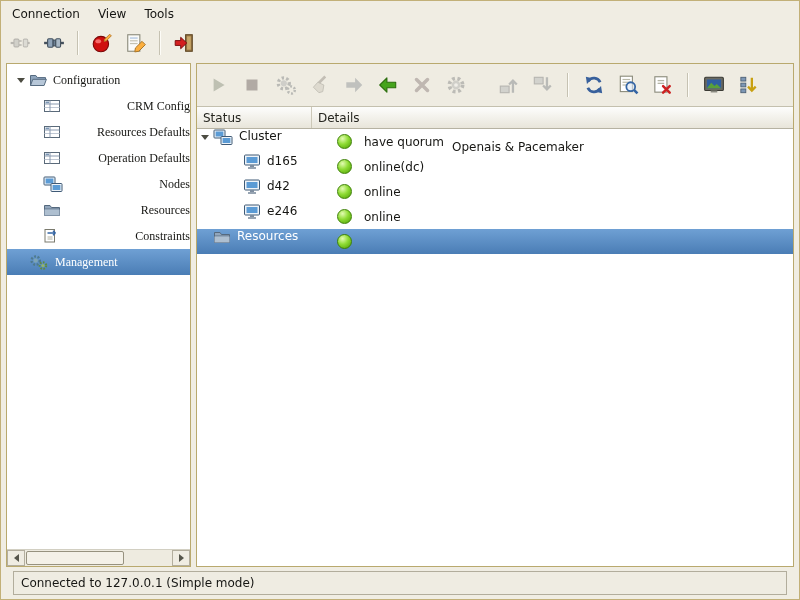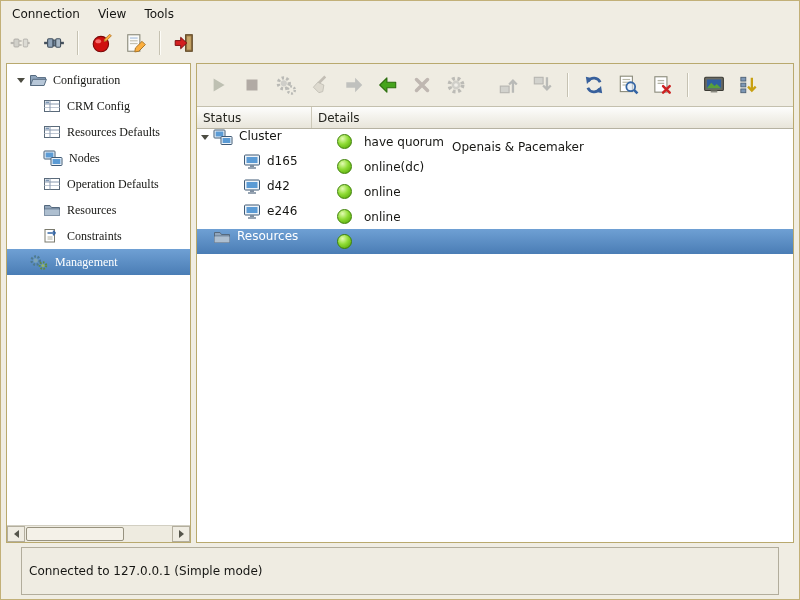--- a/index.html
+++ b/index.html
@@ -14,21 +14,21 @@
   .toolbar{height:34px;display:flex;align-items:center;padding:1px 4px;gap:4px;}
   .tbtn{width:30px;height:30px;display:flex;align-items:center;justify-content:center;border-radius:3px;}
   .tsep{width:0;height:24px;margin:0 4px;border-left:1px solid #c6c2b2;border-right:1px solid #fdfcf7;}
   .i22{width:22px;height:22px;flex:none;}
   .disabled .i22{filter:grayscale(88%) opacity(0.42);}
   
   .main{flex:1;display:flex;gap:5px;padding:2px 5px 3px;min-height:0;}
   .sidebar{width:183px;flex:none;background:#fff;border:1px solid #b9a96e;display:flex;flex-direction:column;font-family:Liberation Serif, serif;}
   .tree{flex:1;padding-top:3px;overflow:hidden;}
   .trow{height:26px;display:flex;align-items:center;padding-left:6px;white-space:nowrap;}
-  .trow.child{padding-left:36px;}
+  .trow.child{padding-left:36px;justify-content:space-between;}
   .lbl{margin-left:6px;}
   .selected{background:linear-gradient(#6fa0d4,#4a7db5);color:#fff;}
   .exp{width:16px;height:16px;display:flex;align-items:center;justify-content:center;flex:none;}
   .sp16{width:16px;flex:none;}
   .tri-down{width:0;height:0;border-left:4px solid transparent;border-right:4px solid transparent;border-top:5px solid #4c4c42;}
   .ti{width:18px;height:16px;flex:none;}
   .ti2{width:20px;height:17px;flex:none;}
   
   .hscroll{height:16px;border-top:1px solid #d2cfc2;background:#eeebe0;display:flex;align-items:stretch;}
   .sbtn{width:16px;background:#efece2;border:1px solid #b3ae9e;display:flex;align-items:center;justify-content:center;flex:none;}
@@ -50,22 +50,22 @@
   .th-details{flex:1;border-right:none;}
   .trowt{height:25px;flex:none;display:flex;align-items:center;}
   .cname{box-sizing:border-box;width:140px;display:flex;align-items:flex-start;height:100%;white-space:nowrap;}
   .cstatus{box-sizing:border-box;width:115px;display:flex;align-items:center;gap:12px;height:100%;}
   .cdetails{flex:1;display:flex;align-items:flex-end;height:100%;white-space:nowrap;}
   .ind1{width:46px;flex:none;}
   .ball{width:13px;height:13px;border-radius:50%;flex:none;
     background:radial-gradient(circle at 35% 28%,#e3fbb2,#8fdc35 45%,#5fae10 85%);
     border:1px solid #3f8207;}
   
-  .statusbar{height:22px;flex:none;margin:1px 20px 4px;border:1px solid #b2ad9c;background:#efece2;
-    display:flex;align-items:center;padding:12px 7px;}
+  .statusbar{height:22px;flex:none;margin:1px 12px 4px;border:1px solid #b2ad9c;background:#efece2;
+    display:flex;align-items:center;padding:0 7px;}
 </style>
 </head>
 <body>
 
 <svg width="0" height="0" style="position:absolute" aria-hidden="true">
   <defs>
     <symbol id="i-play" viewBox="0 0 20 20">
         <polygon points="6,4 16,10 6,16" fill="#4e9a06"></polygon>
       </symbol>
     <symbol id="i-stop" viewBox="0 0 20 20">
@@ -265,30 +265,30 @@
             </svg>
           <span class="lbl">CRM Config</span>
         </div>
         <div class="trow child">
           <svg class="ti">
               <use href="#i-grid"></use>
             </svg>
           <span class="lbl">Resources Defaults</span>
         </div>
         <div class="trow child">
+          <svg class="ti">
+              <use href="#i-grid"></use>
+            </svg>
+          <span class="lbl">Operation Defaults</span>
+        </div>
+        <div class="trow child">
           <svg class="ti2">
               <use href="#i-nodes2"></use>
             </svg>
           <span class="lbl">Nodes</span>
-        </div>
-        <div class="trow child">
-          <svg class="ti">
-              <use href="#i-grid"></use>
-            </svg>
-          <span class="lbl">Operation Defaults</span>
         </div>
         <div class="trow child">
           <svg class="ti">
               <use href="#i-folderclosed"></use>
             </svg>
           <span class="lbl">Resources</span>
         </div>
         <div class="trow child">
           <svg class="ti">
               <use href="#i-constraint"></use>

